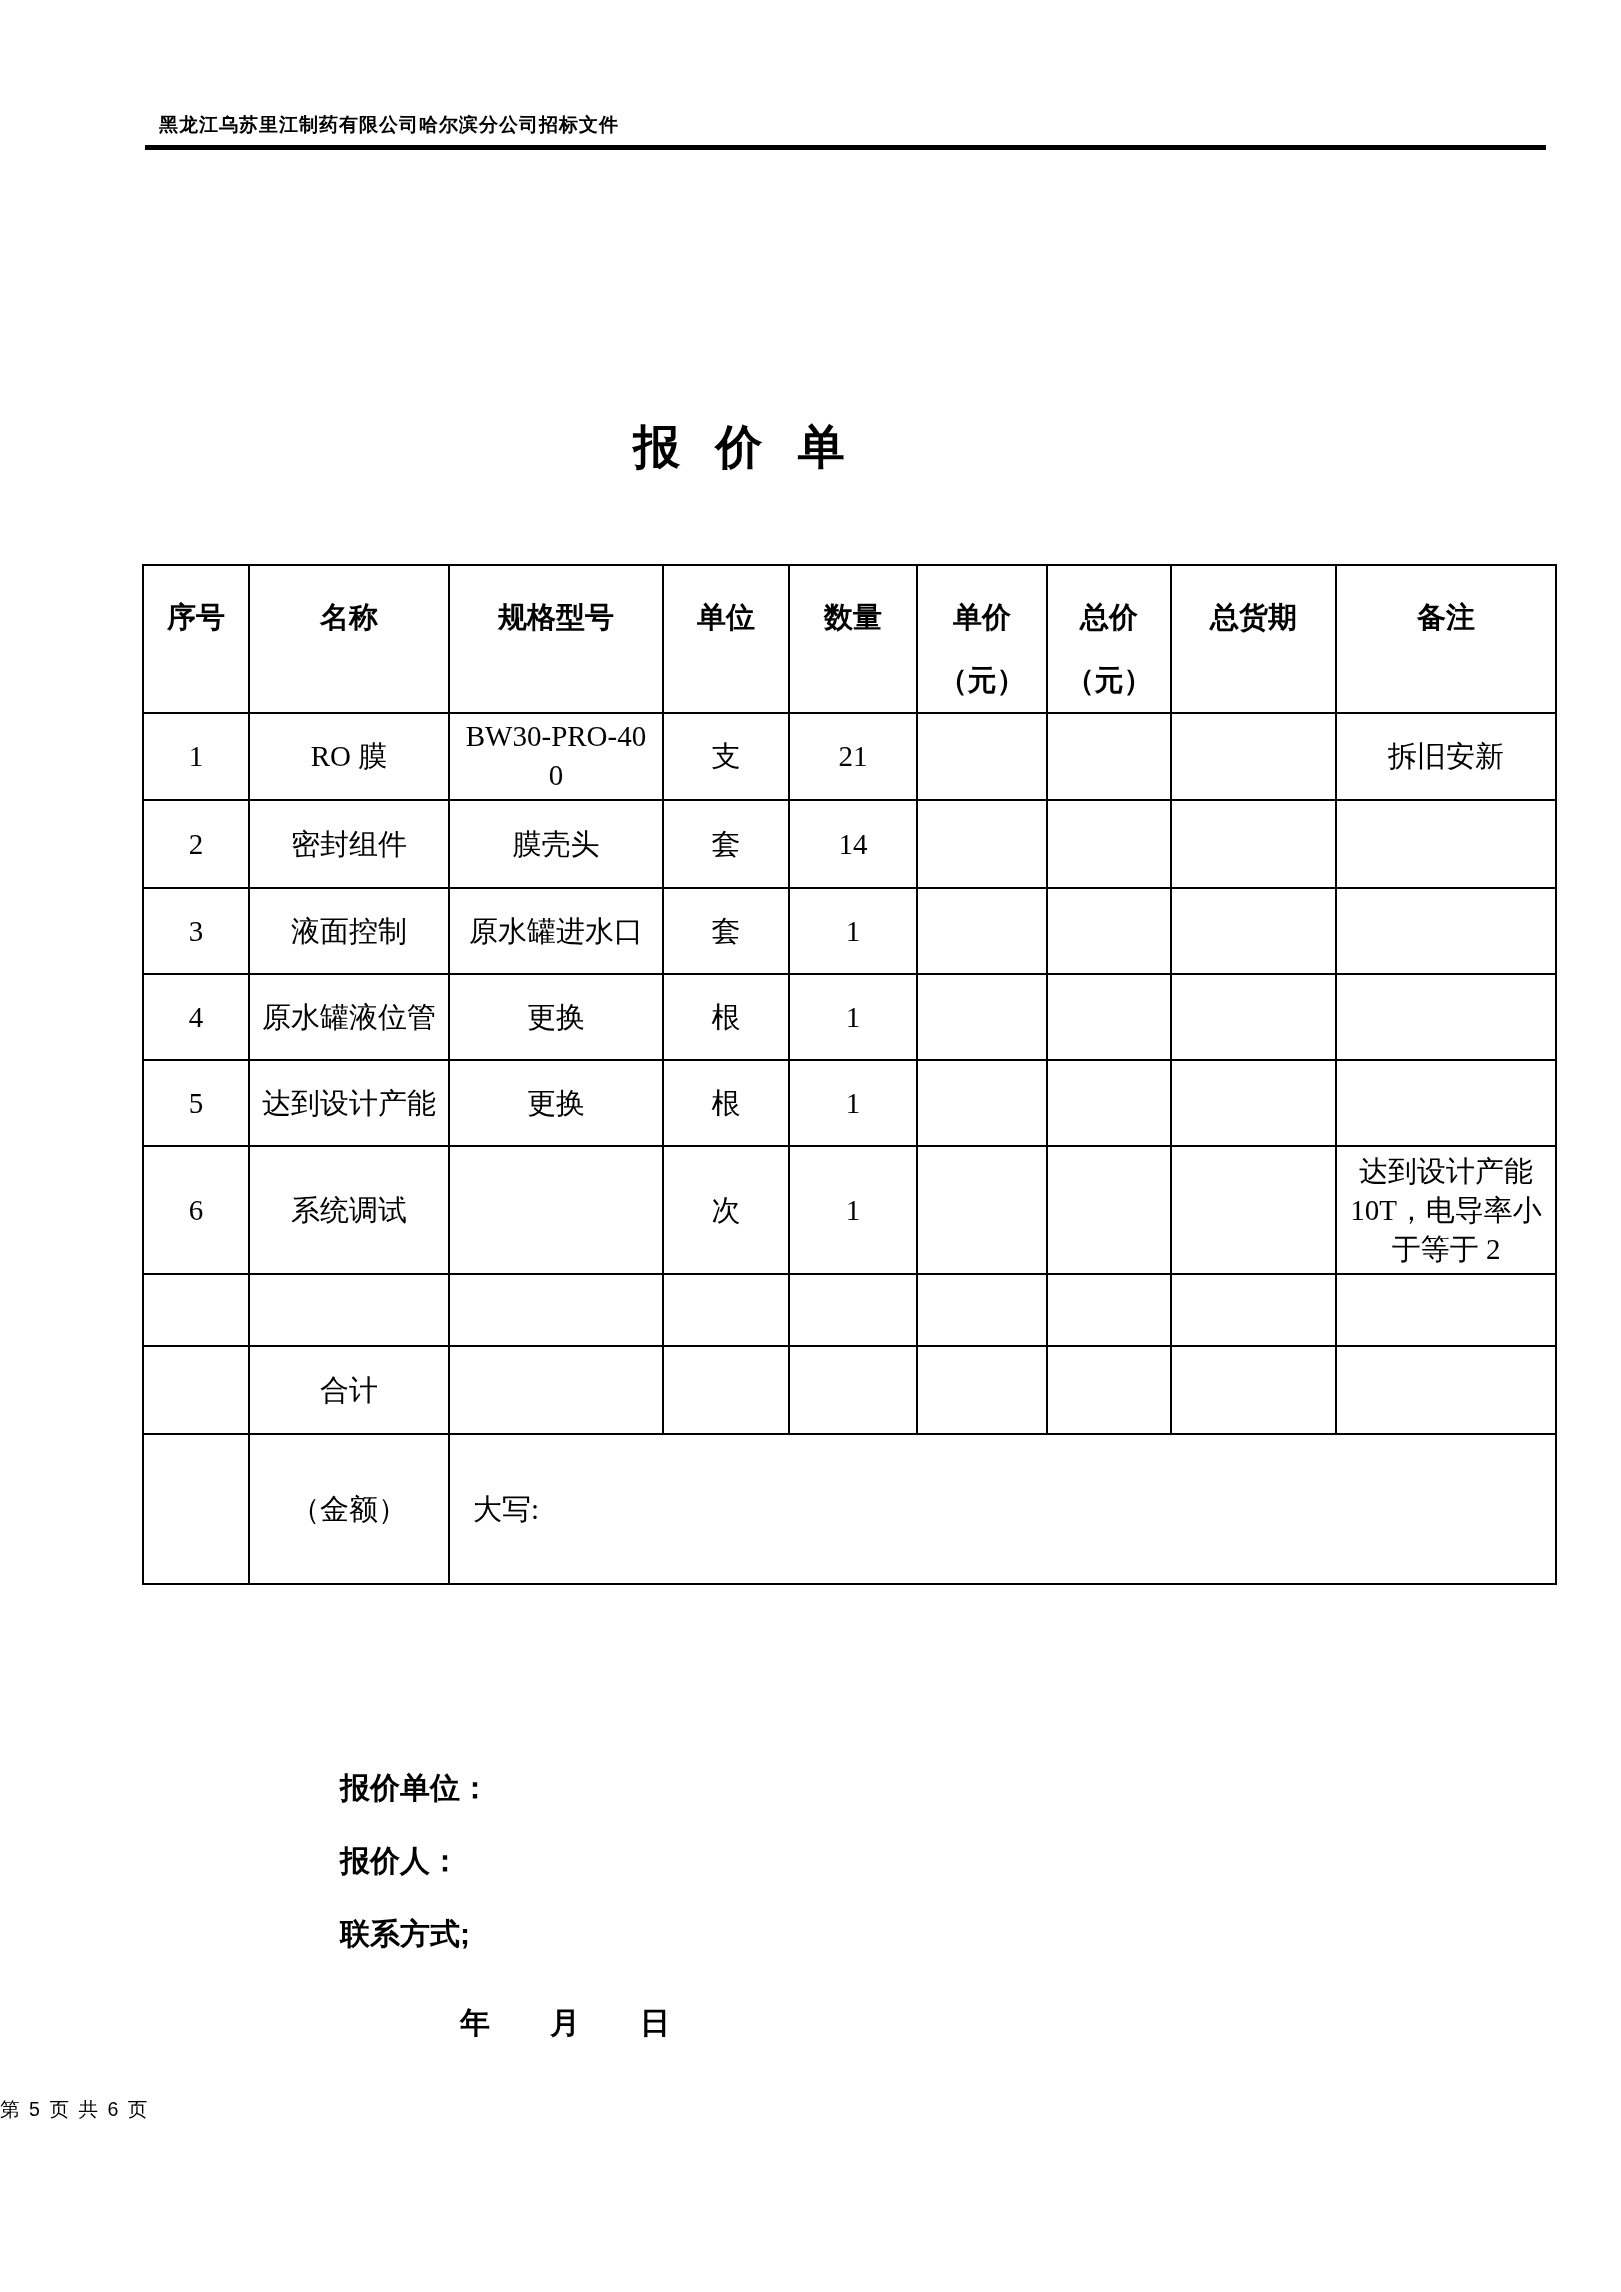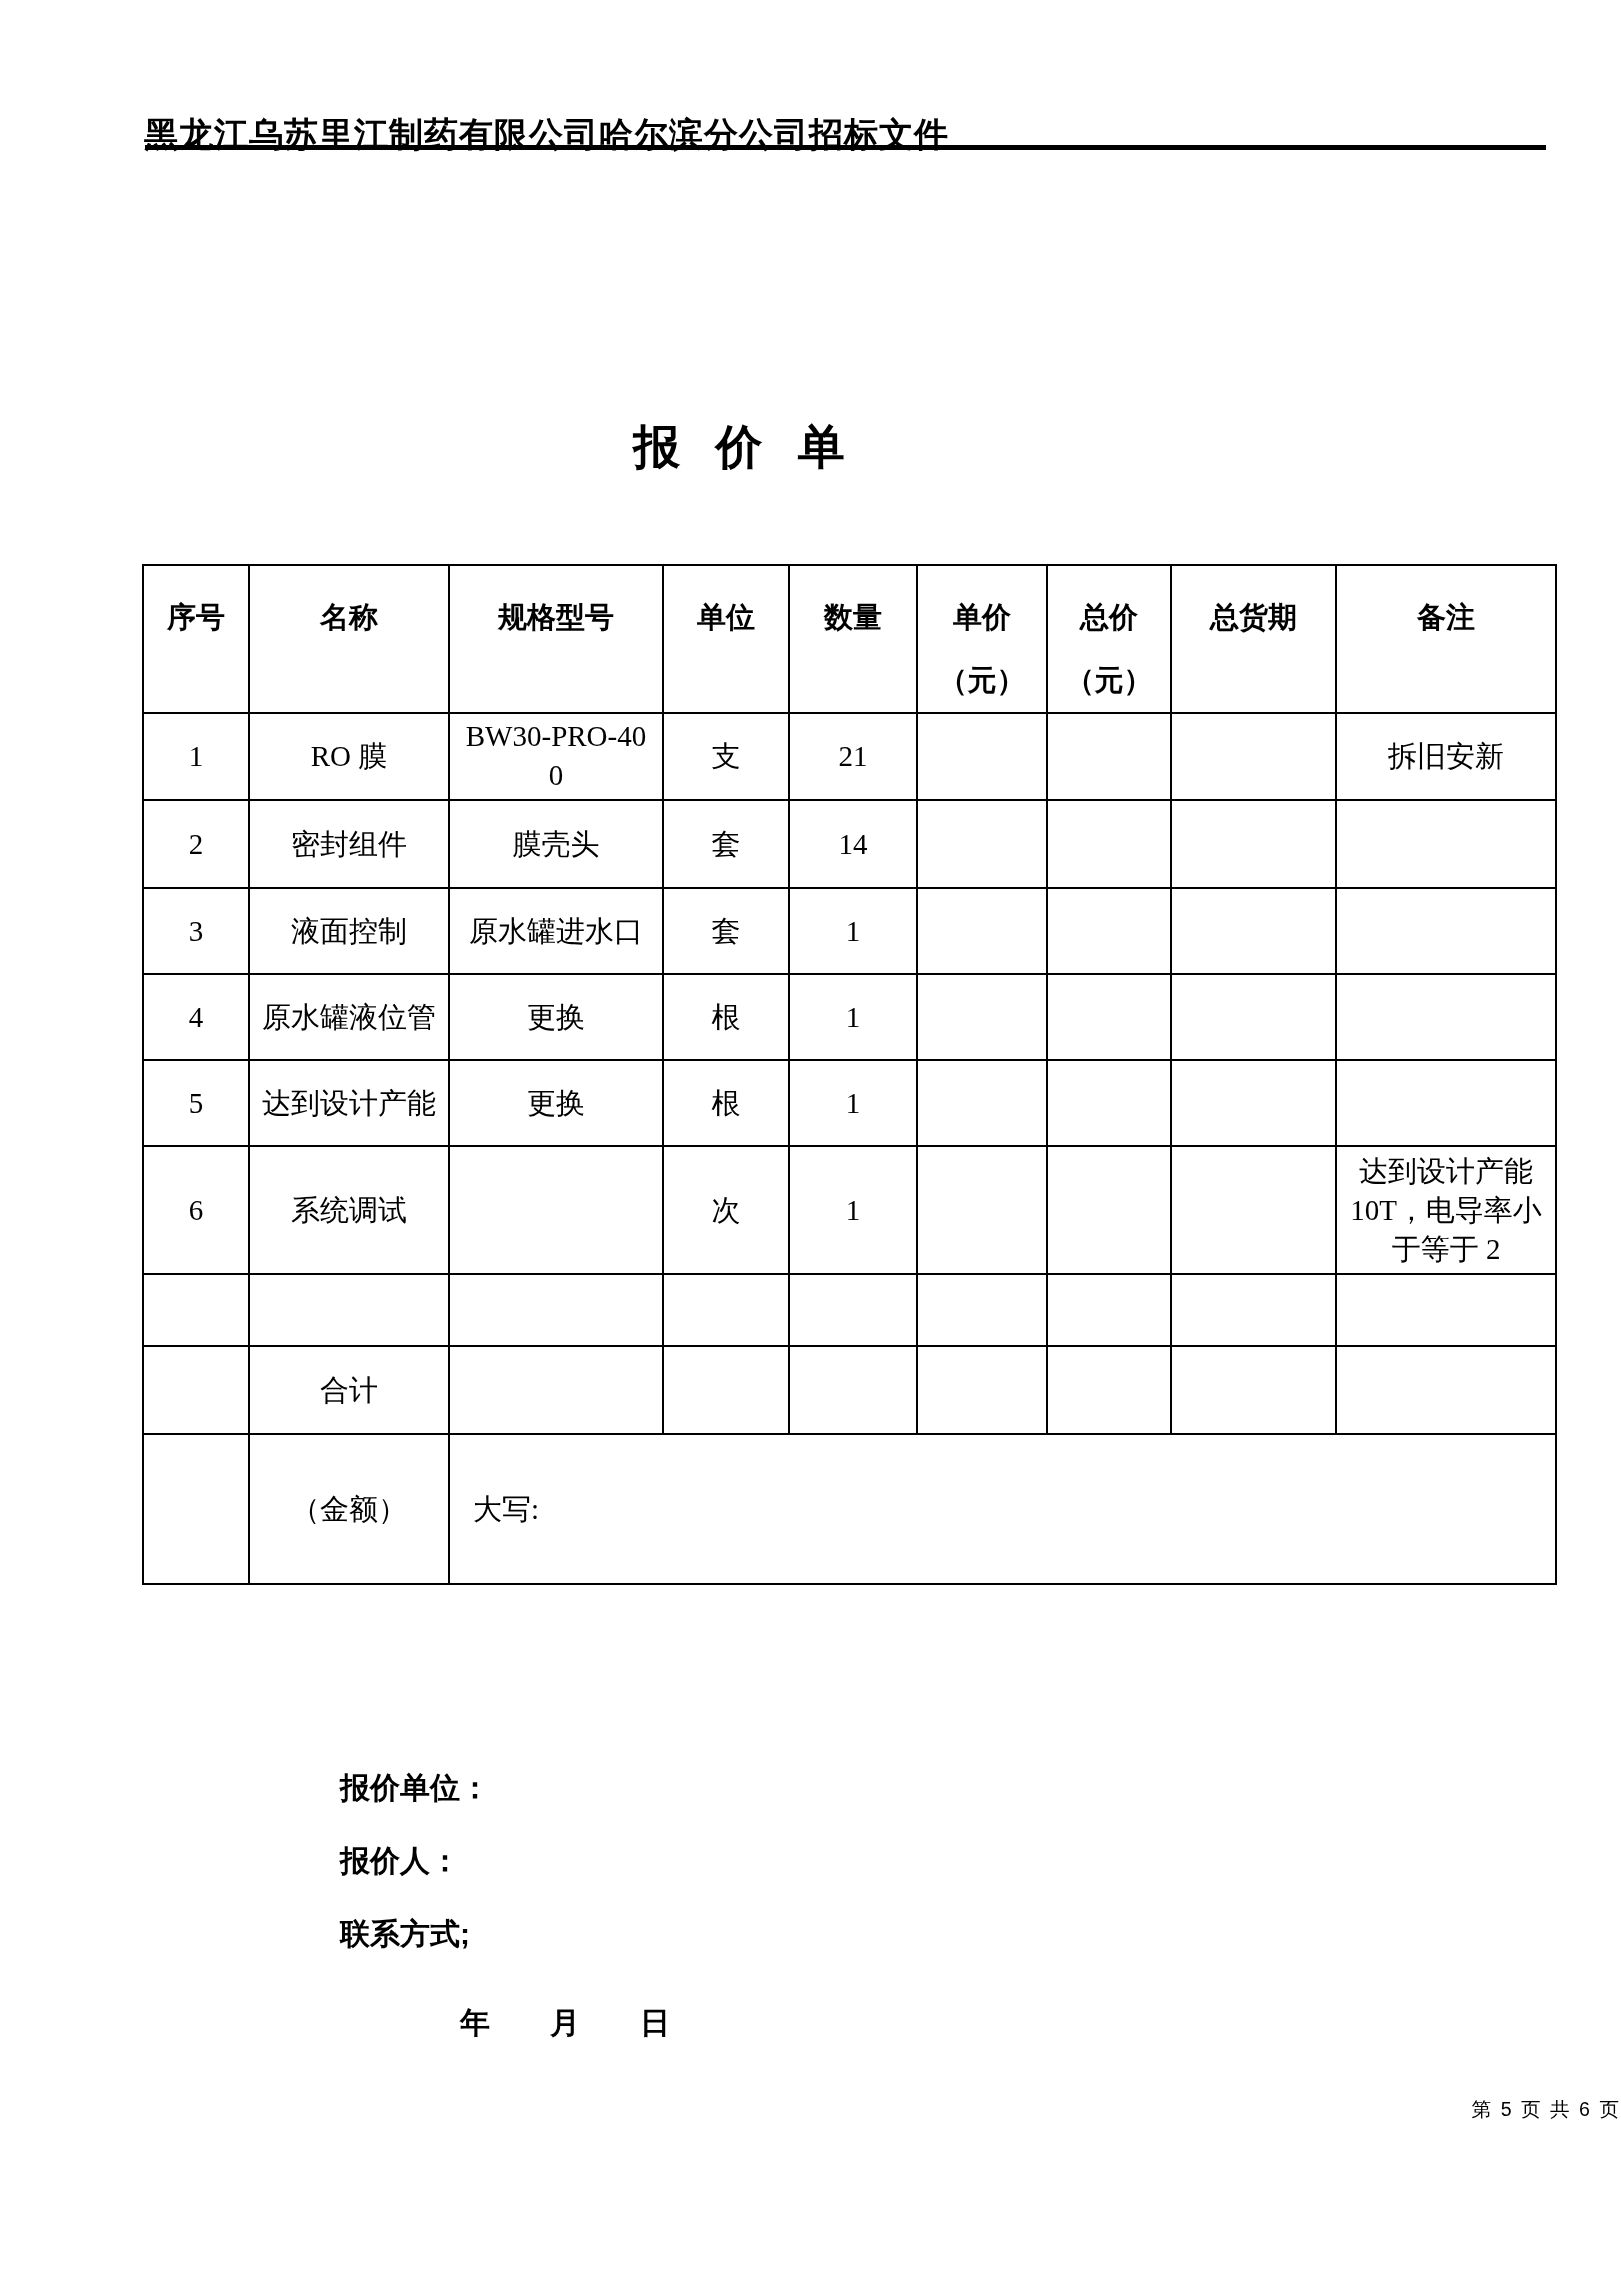--- a/index.html
+++ b/index.html
@@ -12,23 +12,23 @@
     width: 1621px;
     height: 2293px;
     background: #ffffff;
     font-family: "Liberation Serif", serif;
     color: #000000;
     overflow: hidden;
   }
   
   .doc-header {
     position: absolute;
-    left: 144px;
+    left: 159px;
     top: 112px;
-    font-size: 34px;
+    font-size: 19px;
     font-weight: bold;
     letter-spacing: 1px;
     font-family: "Liberation Serif", serif;
     white-space: nowrap;
   }
   .doc-header-rule {
     position: absolute;
     left: 145px;
     top: 145px;
     width: 1401px;
@@ -104,21 +104,21 @@
     margin-top: 15.7px;
     line-height: 73px;
     white-space: pre;
   }
   
   .page-number {
     position: absolute;
     left: 0;
     top: 2096px;
     width: 1621px;
-    text-align: right;
+    text-align: left;
     font-size: 19.6px;
     letter-spacing: 2px;
     font-family: "Liberation Sans", sans-serif;
   }
 </style>
 </head>
 <body>
 
 <div class="page">
 

